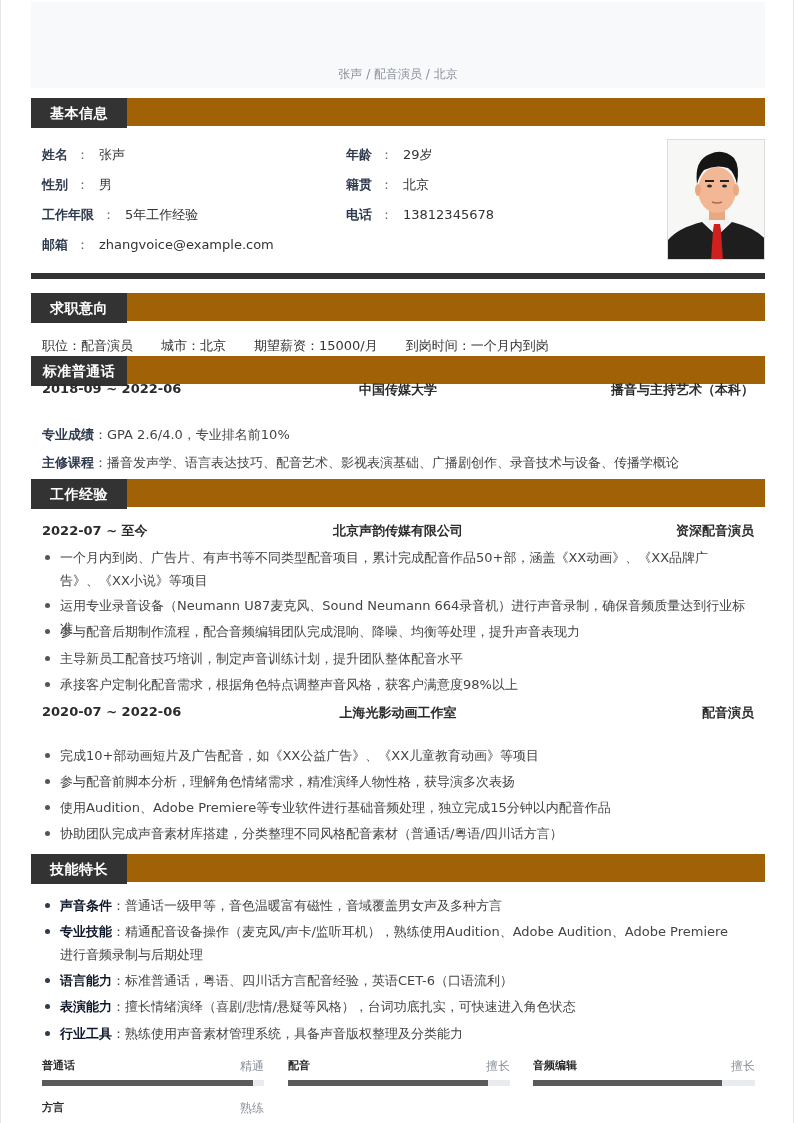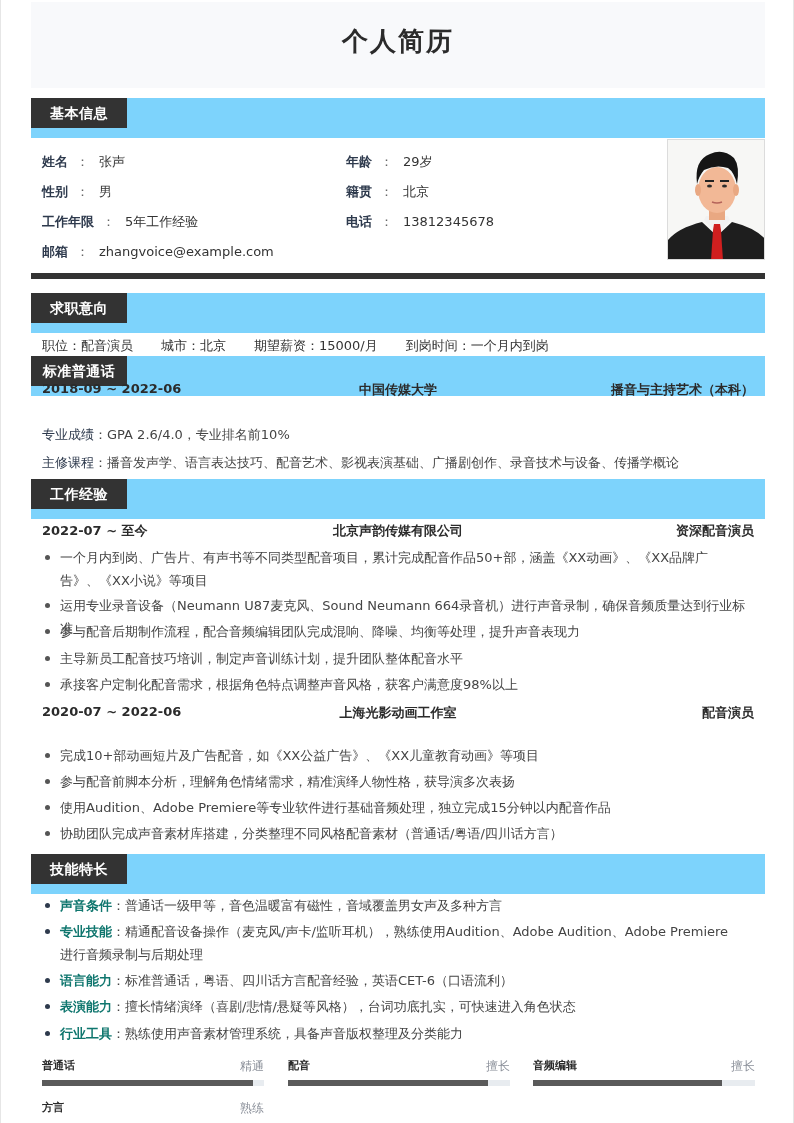--- a/index.html
+++ b/index.html
@@ -14,70 +14,70 @@
   .page { position: absolute; left: 30px; top: 0; width: 734px; }
 
   .header {
     position: absolute; left: 0; top: 2px; width: 734px; height: 86px;
     background: #f8f9fb; text-align: center;
   }
   .header .title { position: absolute; top: 22px; left: 0; width: 100%; font-size: 26px; font-weight: bold; color: #2b2b2b; letter-spacing: 2px; }
   .header .subtitle { position: absolute; top: 64px; left: 0; width: 100%; font-size: 12px; color: #8a8f99; }
 
   .section-bar {
-    position: absolute; left: 0; width: 734px; height: 40px; background: #7dd3fc;
+    position: absolute; left: 0; width: 734px; height: 28px; background: #a16207;
   }
   .section-bar .label {
     position: absolute; left: 0; top: 0; height: 30px; width: 96px;
     background: #333333; color: #ffffff; font-size: 14px; font-weight: bold;
     line-height: 30px; text-align: center; letter-spacing: 0.5px;
   }
 
-  .info-row { position: absolute; font-size: 13px; line-height: 18px; color: #333; margin-top: 7px; }
+  .info-row { position: absolute; font-size: 13px; line-height: 18px; color: #333; }
   .info-row .k { font-weight: bold; color: #2e3a4d; }
   .info-row .colon { color: #666; margin: 0 10px 0 8px; }
 
   .photo {
     position: absolute; left: 636px; top: 139px; width: 98px; height: 121px;
     border: 1px solid #dcdcdc; background: #fafafa; overflow: hidden;
   }
 
   .divider { position: absolute; left: 0; top: 273px; width: 734px; height: 6px; background: #333333; }
 
   .intent-row { position: absolute; left: 11px; top: 337px; font-size: 13px; color: #333; white-space: nowrap; }
   .intent-row span { margin-right: 28px; }
 
   .entry-head { position: absolute; left: 11px; width: 712px; height: 18px; font-size: 13px; font-weight: bold; color: #2b2b2b; }
   .entry-head .l { position: absolute; left: 0; top: 0; }
   .entry-head .c { position: absolute; left: 0; width: 100%; top: 0; text-align: center; }
   .entry-head .r { position: absolute; right: 0; top: 0; }
 
   .line { position: absolute; left: 11px; width: 712px; font-size: 13px; color: #444; line-height: 18px; }
-  .line .k { font-weight: normal; color: #2e3a4d; }
+  .line .k { font-weight: bold; color: #2e3a4d; }
 
   .bullet { position: absolute; left: 11px; width: 712px; font-size: 13px; color: #444; line-height: 23px; padding-left: 18px; }
   .bullet::before {
     content: ""; position: absolute; left: 3px; top: 9px; width: 5px; height: 5px; border-radius: 50%; background: #555;
   }
   .bullet.skill::before { background: #2e3a4d; }
-  .bullet .k { font-weight: bold; color: #0f766e; }
+  .bullet .k { font-weight: bold; color: #0f172a; }
 
   .skill-bar-block { position: absolute; width: 222px; }
   .skill-bar-block .name { position: absolute; left: 0; top: 0; font-size: 11px; font-weight: bold; color: #2b2b2b; }
   .skill-bar-block .level { position: absolute; right: 0; top: 0; font-size: 12px; color: #8a8f99; }
   .skill-bar-block .track { position: absolute; left: 0; top: 22px; width: 222px; height: 6px; background: #e8ecf0; }
   .skill-bar-block .fill { height: 6px; background: #5a5a5a; }
 </style>
 </head>
 <body>
 
 <div class="page">
 
   <div class="header">
-    <div class="title">个人简历</div>
+    <div class="subtitle">张声 / 配音演员 / 北京</div>
   </div>
 
   <div class="section-bar" style="top:98px">
     <div class="label">基本信息</div>
   </div>
 
   <div class="info-row" style="left:11px; top:146px">
     <span class="k">姓名</span><span class="colon">：</span><span>张声</span>
   </div>
   <div class="info-row" style="left:11px; top:176px">

